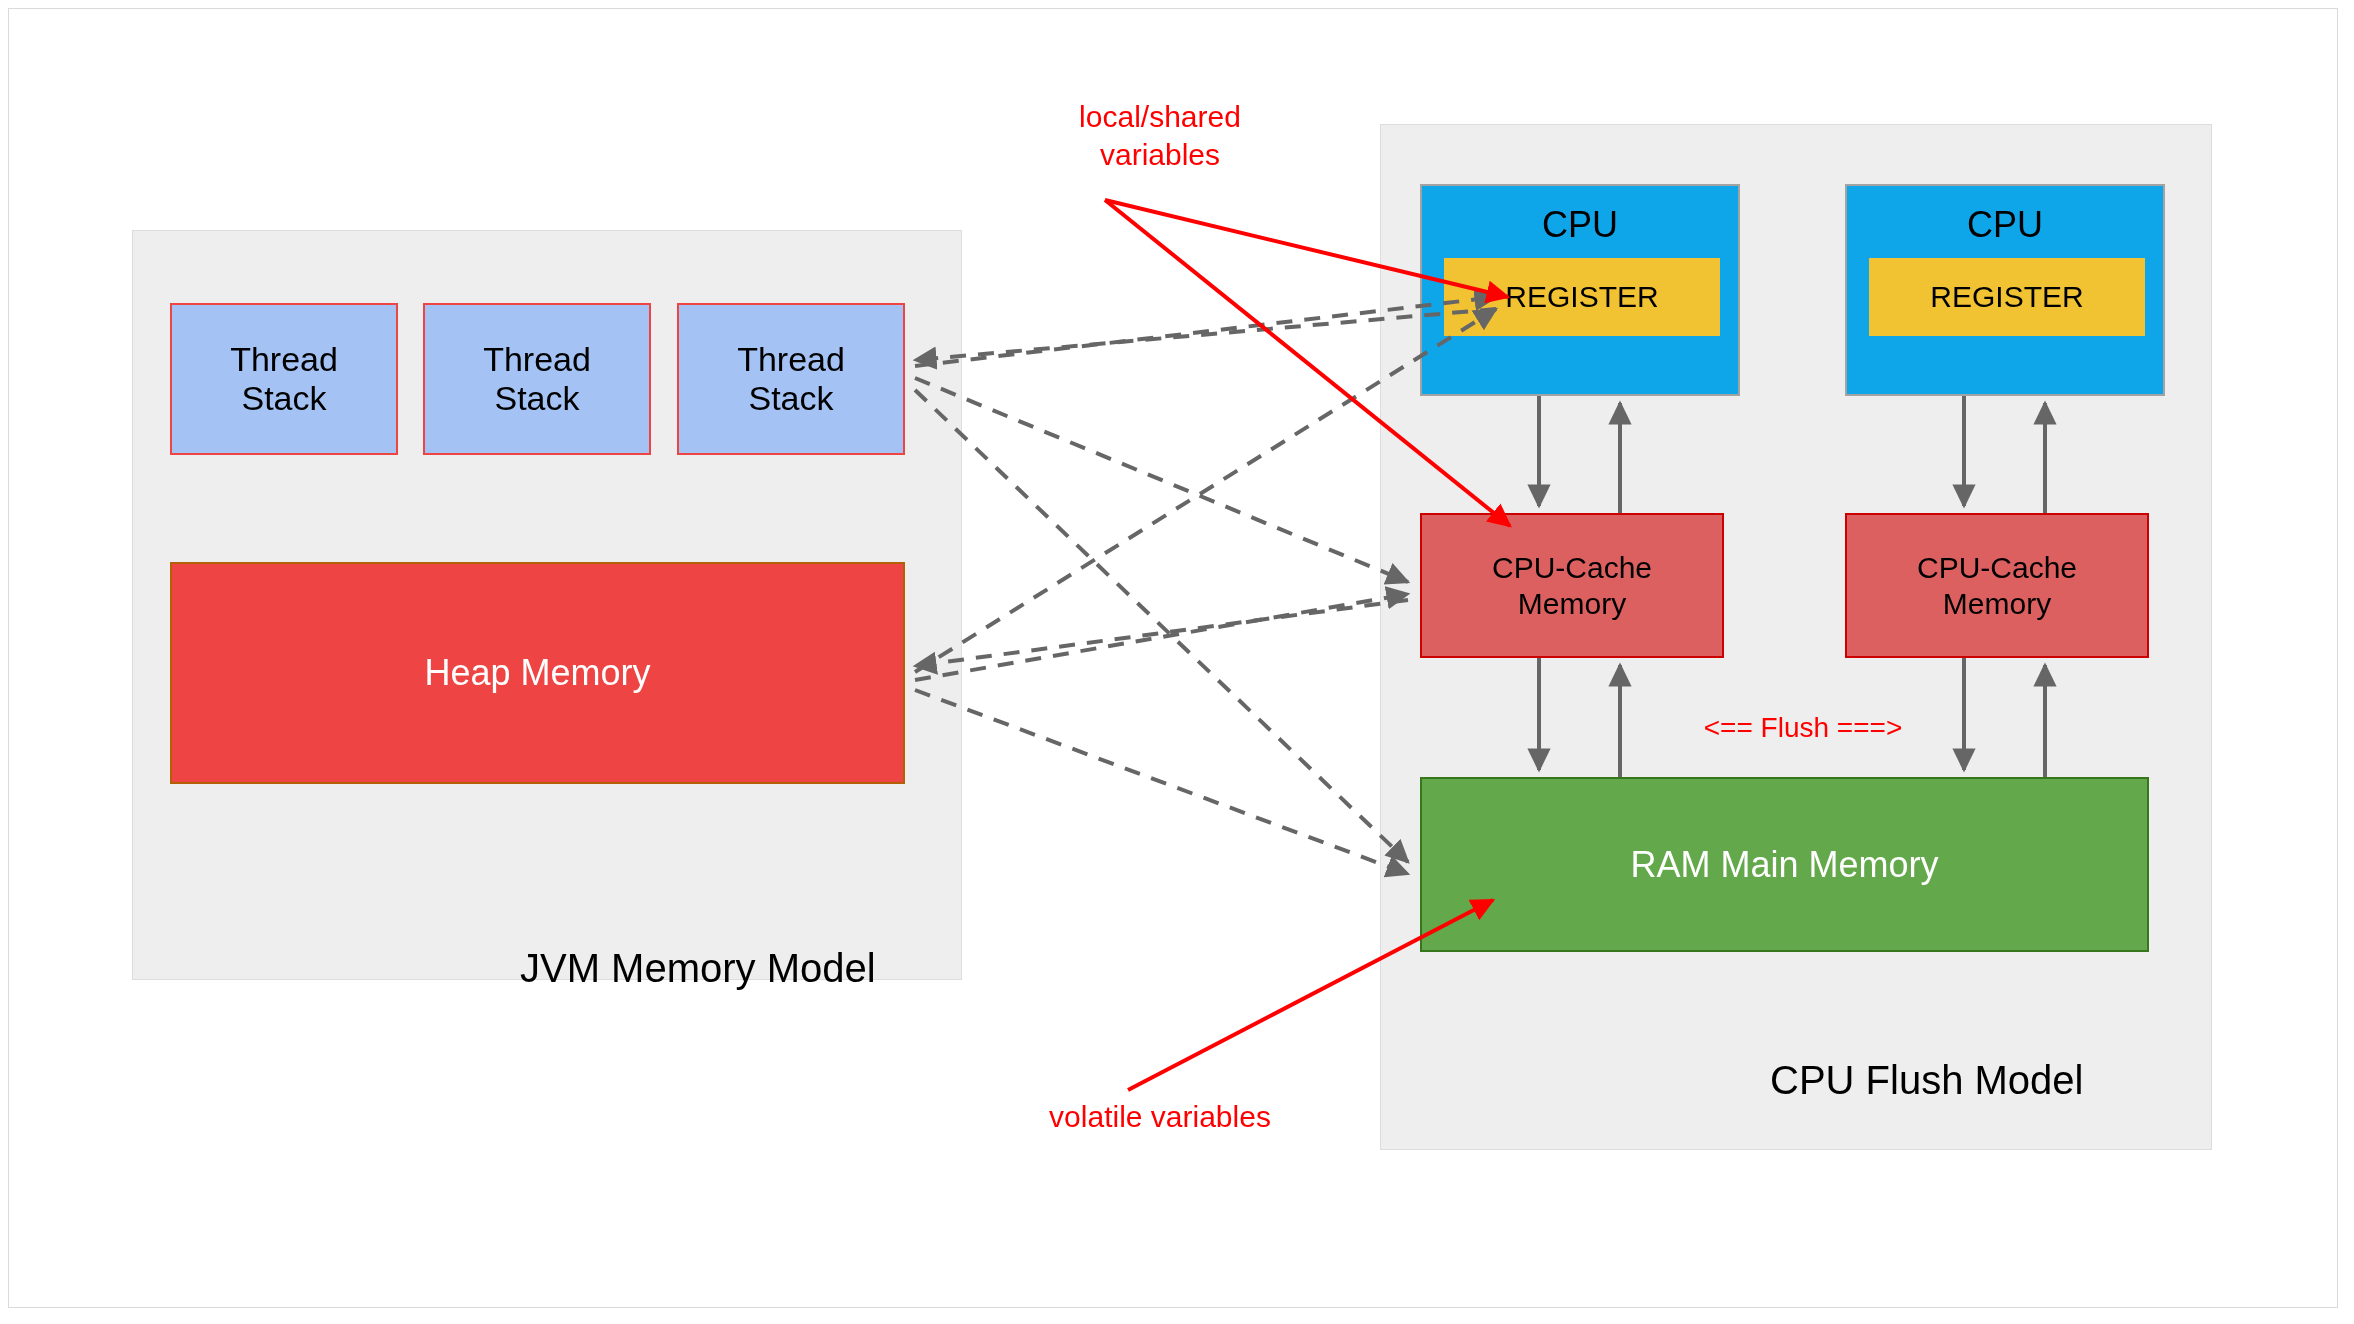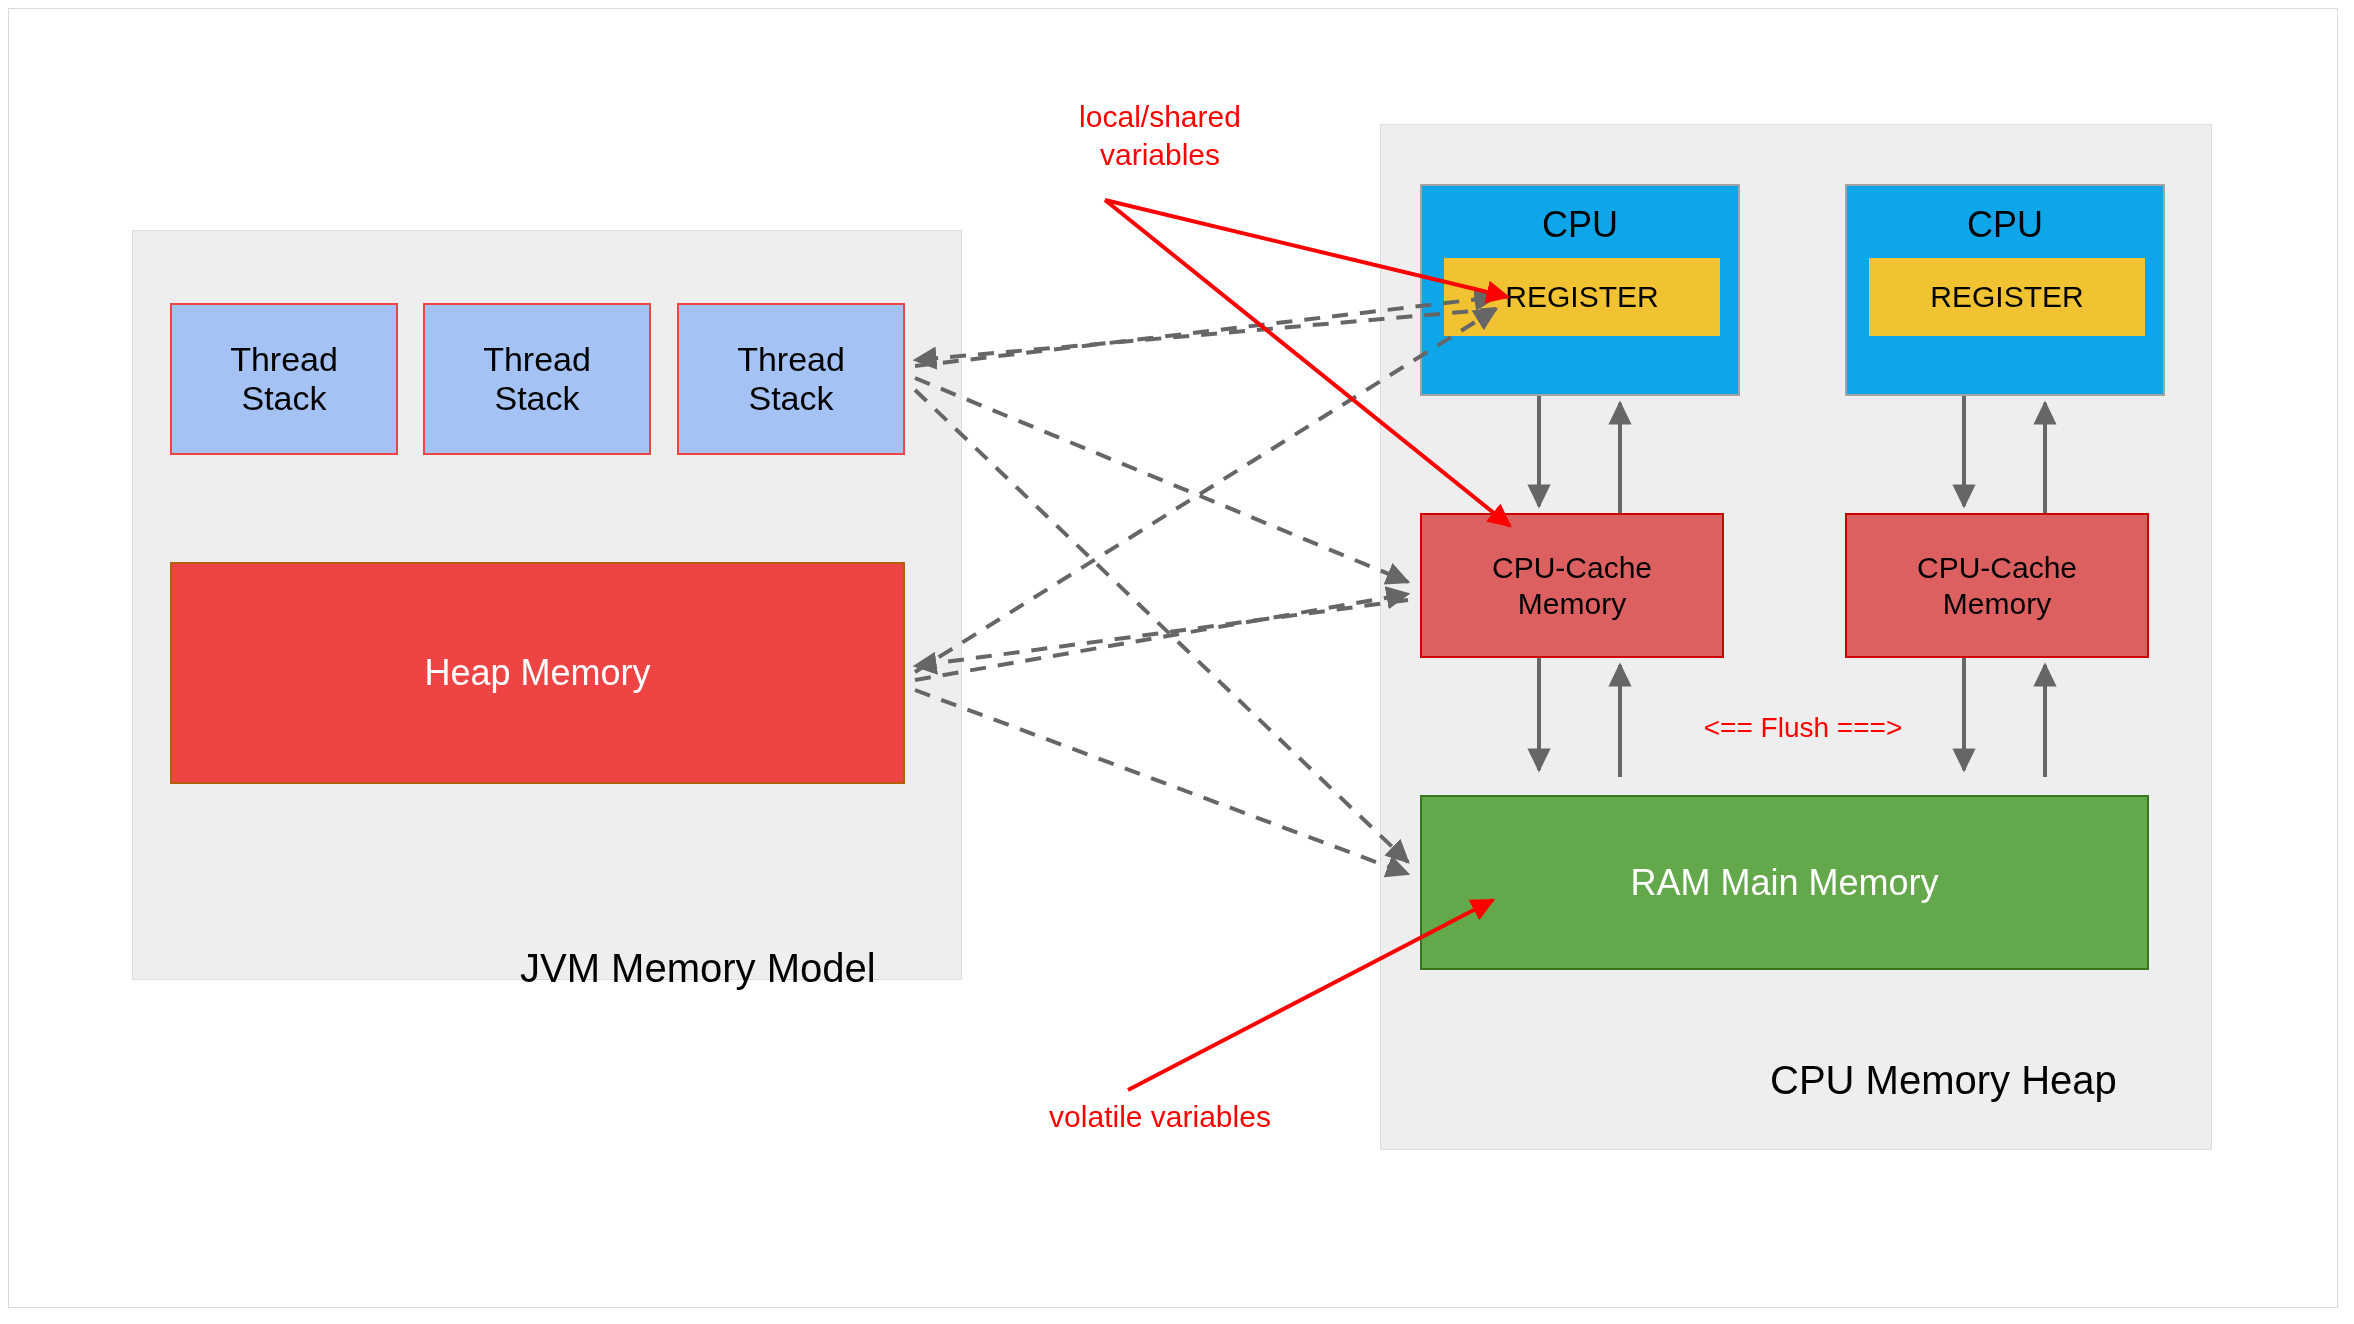--- a/index.html
+++ b/index.html
@@ -40,21 +40,21 @@
              color:#000000;font-size:36px;}
   .register{position:absolute;left:22px;top:72px;width:276px;height:78px;
             background:#f1c232;display:flex;align-items:center;justify-content:center;
             color:#000000;font-size:30px;}
 
   .cache-box{background:#dd6060;border:2px solid #cc0000;color:#000000;font-size:30px;
              line-height:1.2;}
   #cache-box-0{left:1420px;top:513px;width:304px;height:145px;}
   #cache-box-1{left:1845px;top:513px;width:304px;height:145px;}
 
-  #ram-memory{left:1420px;top:795px;width:729px;height:175px;background:#64a84c;
+  #ram-memory{left:1420px;top:777px;width:729px;height:175px;background:#64a84c;
               border:2px solid #38761d;color:#ffffff;font-size:36px;}
 
   
   #connectors{position:absolute;left:0;top:0;width:2354px;height:1324px;pointer-events:none;}
 
   .annot{position:absolute;color:#ff0000;font-size:30px;line-height:1.25;text-align:center;
          white-space:pre-line;}
   #annot-local{left:1000px;top:98px;width:320px;}
   #annot-volatile{left:1000px;top:1098px;width:320px;}
   #annot-flush{position:absolute;left:1673px;top:712px;width:260px;text-align:center;
@@ -110,21 +110,21 @@
     <span style="white-space: pre-line;">CPU-Cache
 Memory</span>
   </div>
 
   <div class="box" id="ram-memory">
     <span>RAM Main Memory</span>
   </div>
 
   <div id="annot-flush">&lt;== Flush ===&gt;</div>
 
-  <div class="group-label" id="cpu-label">CPU Memory Heap</div>
+  <div class="group-label" id="cpu-label">CPU Flush Model</div>
 
   <div class="annot" id="annot-local" style="white-space: pre-line;">local/shared
 variables</div>
   <div class="annot" id="annot-volatile">volatile variables</div>
 
   <svg id="connectors" viewBox="0 0 2354 1324" xmlns="http://www.w3.org/2000/svg">
     <defs>
       <marker id="gray-head" markerWidth="7" markerHeight="7" refX="5.4" refY="3.3" orient="auto" markerUnits="strokeWidth">
         <path d="M0,0.4 L6,3.3 L0,6.2 z" fill="#666666"></path>
       </marker>

